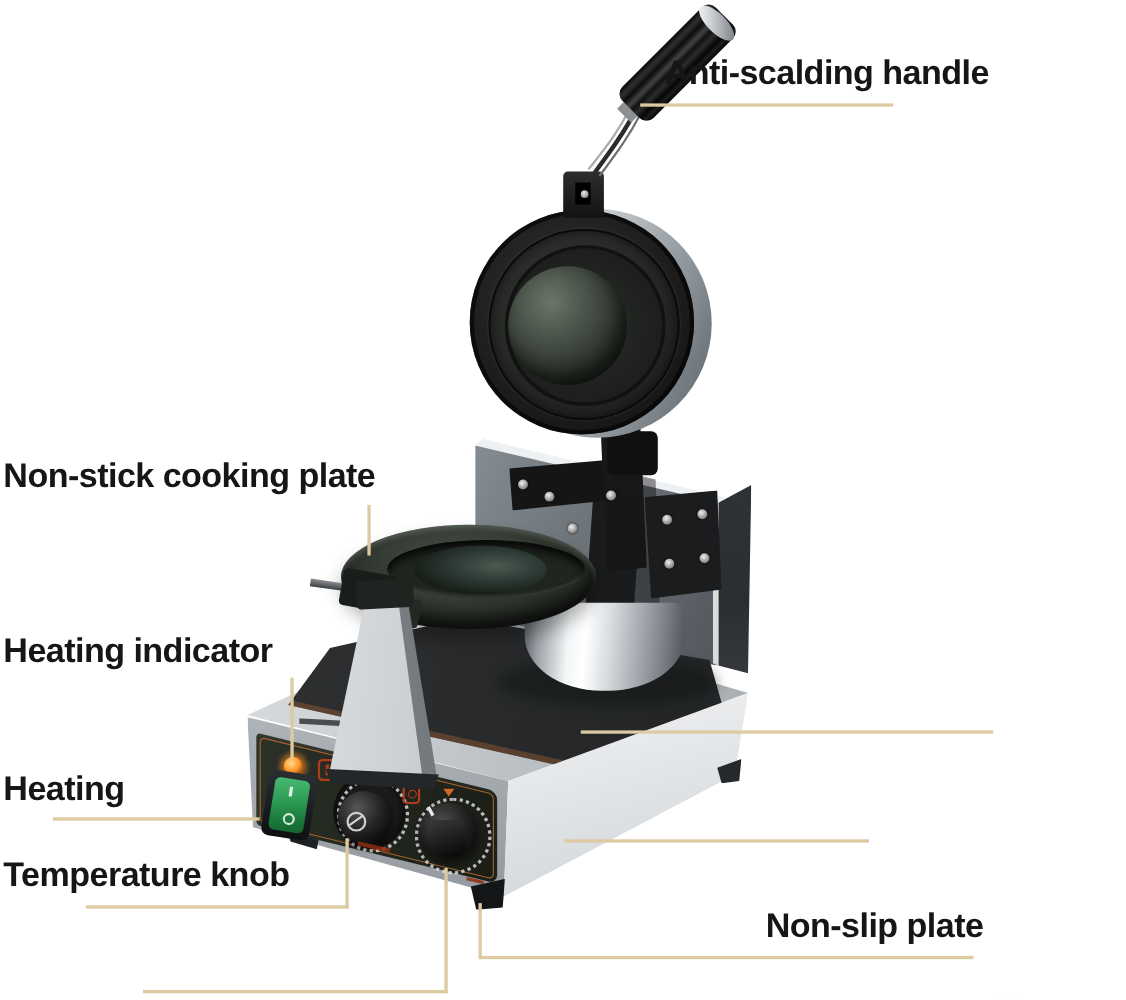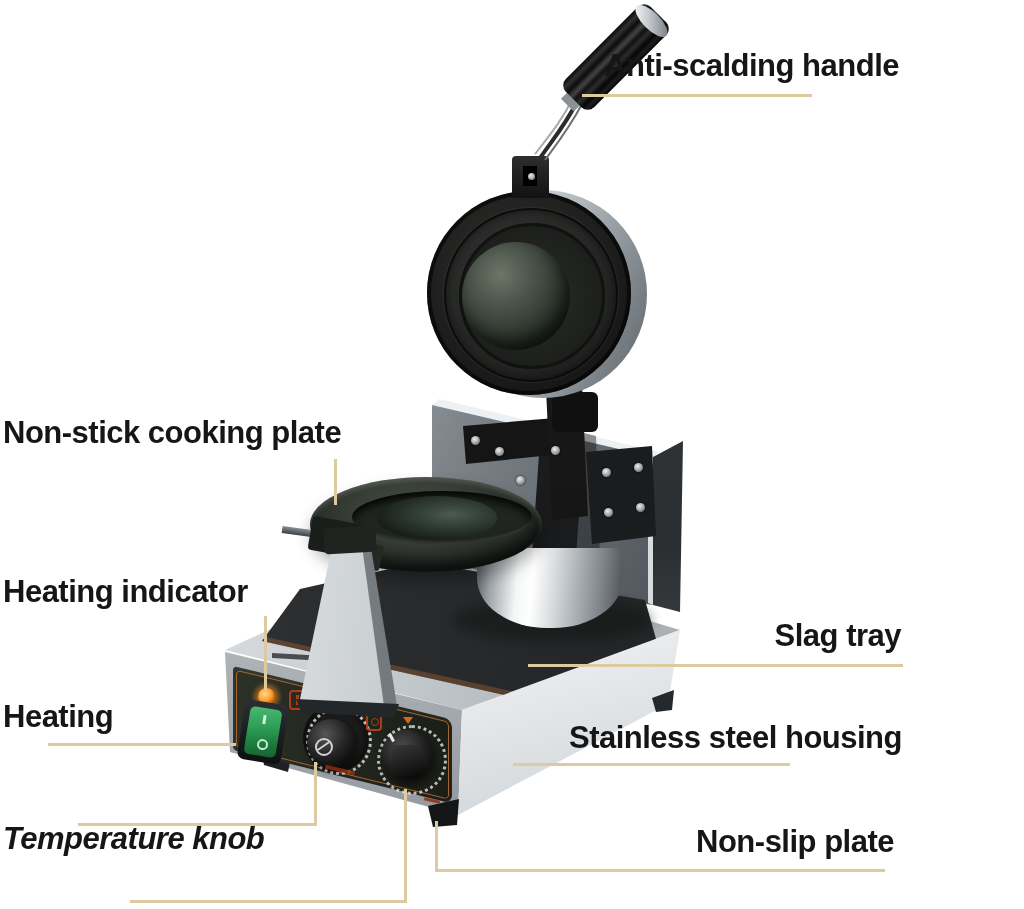--- a/index.html
+++ b/index.html
@@ -12,21 +12,21 @@
 
   
   .lbl{
     position:absolute;font-weight:700;font-size:31px;line-height:1.05;
     letter-spacing:-0.5px;color:#161616;white-space:nowrap;
   }
   #lbl-anti{top:50px;right:4px;}
   #lbl-nonstick{top:417px;left:3px;}
   #lbl-heating{top:576px;left:3px;}
   #lbl-switch{top:701px;left:3px;}
-  #lbl-temp{top:823px;left:3px;font-style:italic;}
+  #lbl-temp{top:779px;left:3px;}
   #lbl-timing{top:859px;left:3px;}
   #lbl-slag{top:620px;right:2px;}
   #lbl-housing{top:722px;right:1px;}
   #lbl-feet{top:826px;right:9px;}
 
   
   .aline{position:absolute;background:#ddcaa0;}
   .aline.h{height:3px;}
   .aline.v{width:3px;}
   #ln-anti{left:582px;top:94px;width:230px;}
@@ -291,17 +291,15 @@
   <div class="aline h" id="ln-slag"></div>
   <div class="aline h" id="ln-housing"></div>
   <div class="aline h" id="ln-feet-h"></div>
   <div class="aline v" id="ln-feet-v"></div>
 
   <div class="lbl" id="lbl-anti">Anti-scalding handle</div>
   <div class="lbl" id="lbl-nonstick">Non-stick cooking plate</div>
   <div class="lbl" id="lbl-heating">Heating indicator</div>
   <div class="lbl" id="lbl-switch">Heating</div>
   <div class="lbl" id="lbl-temp">Temperature knob</div>
-  <div class="lbl" id="lbl-slag">Slag tray</div>
-  <div class="lbl" id="lbl-housing">Stainless steel housing</div>
   <div class="lbl" id="lbl-feet">Non-slip plate</div>
 
 </div>
 
 </body></html>

